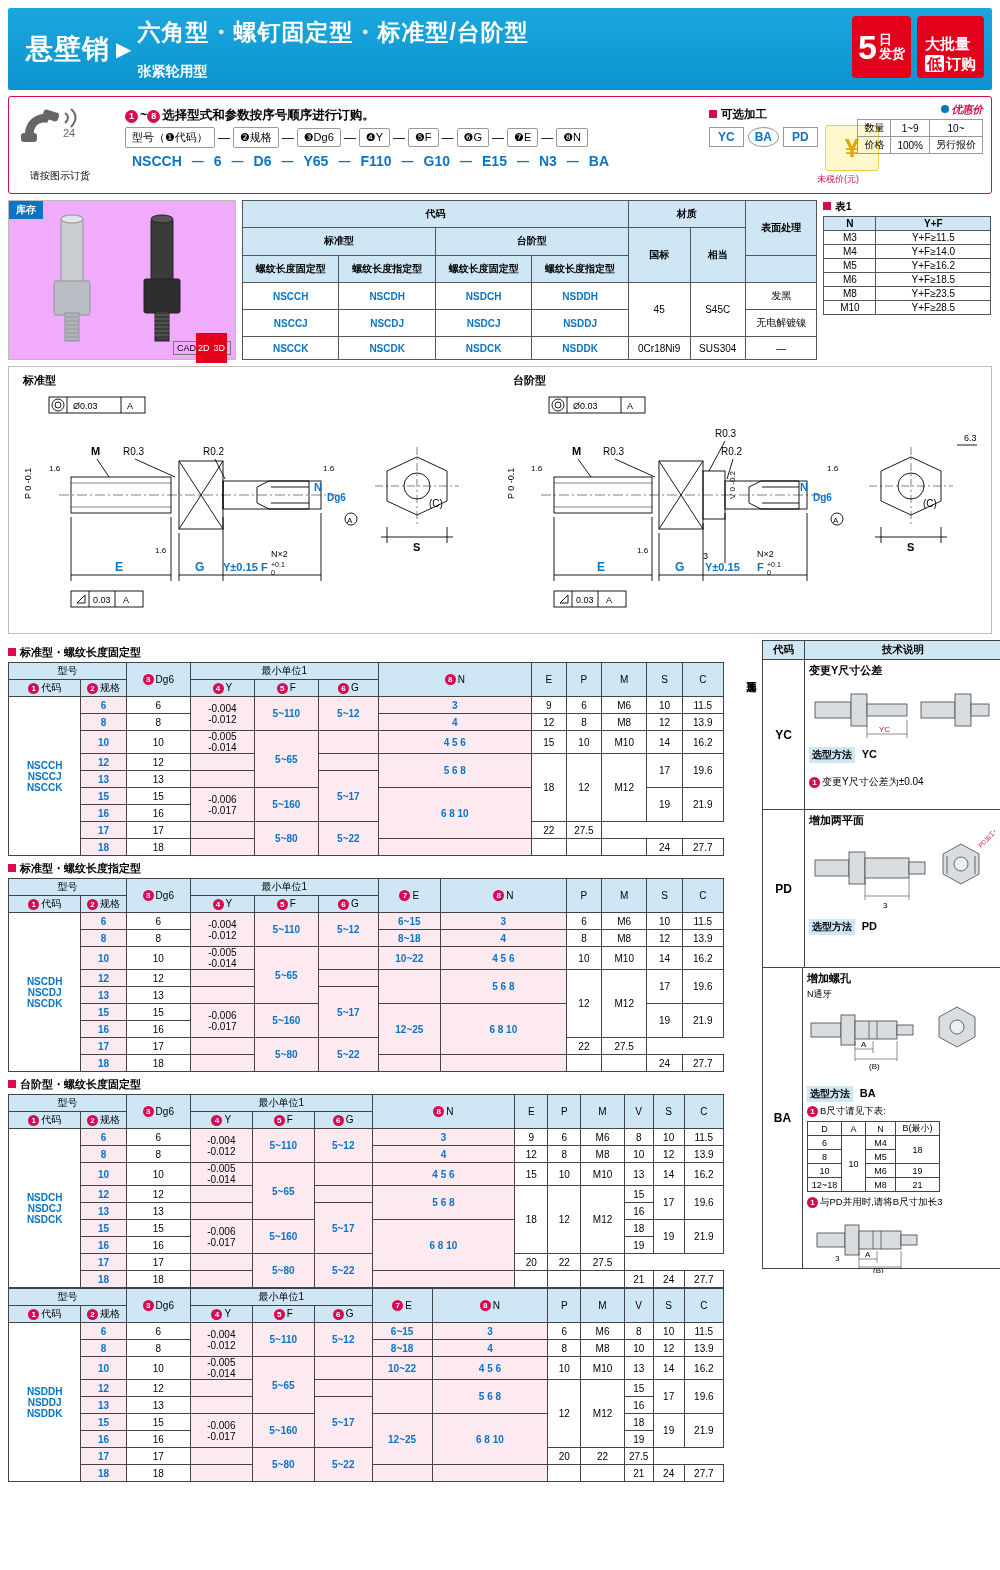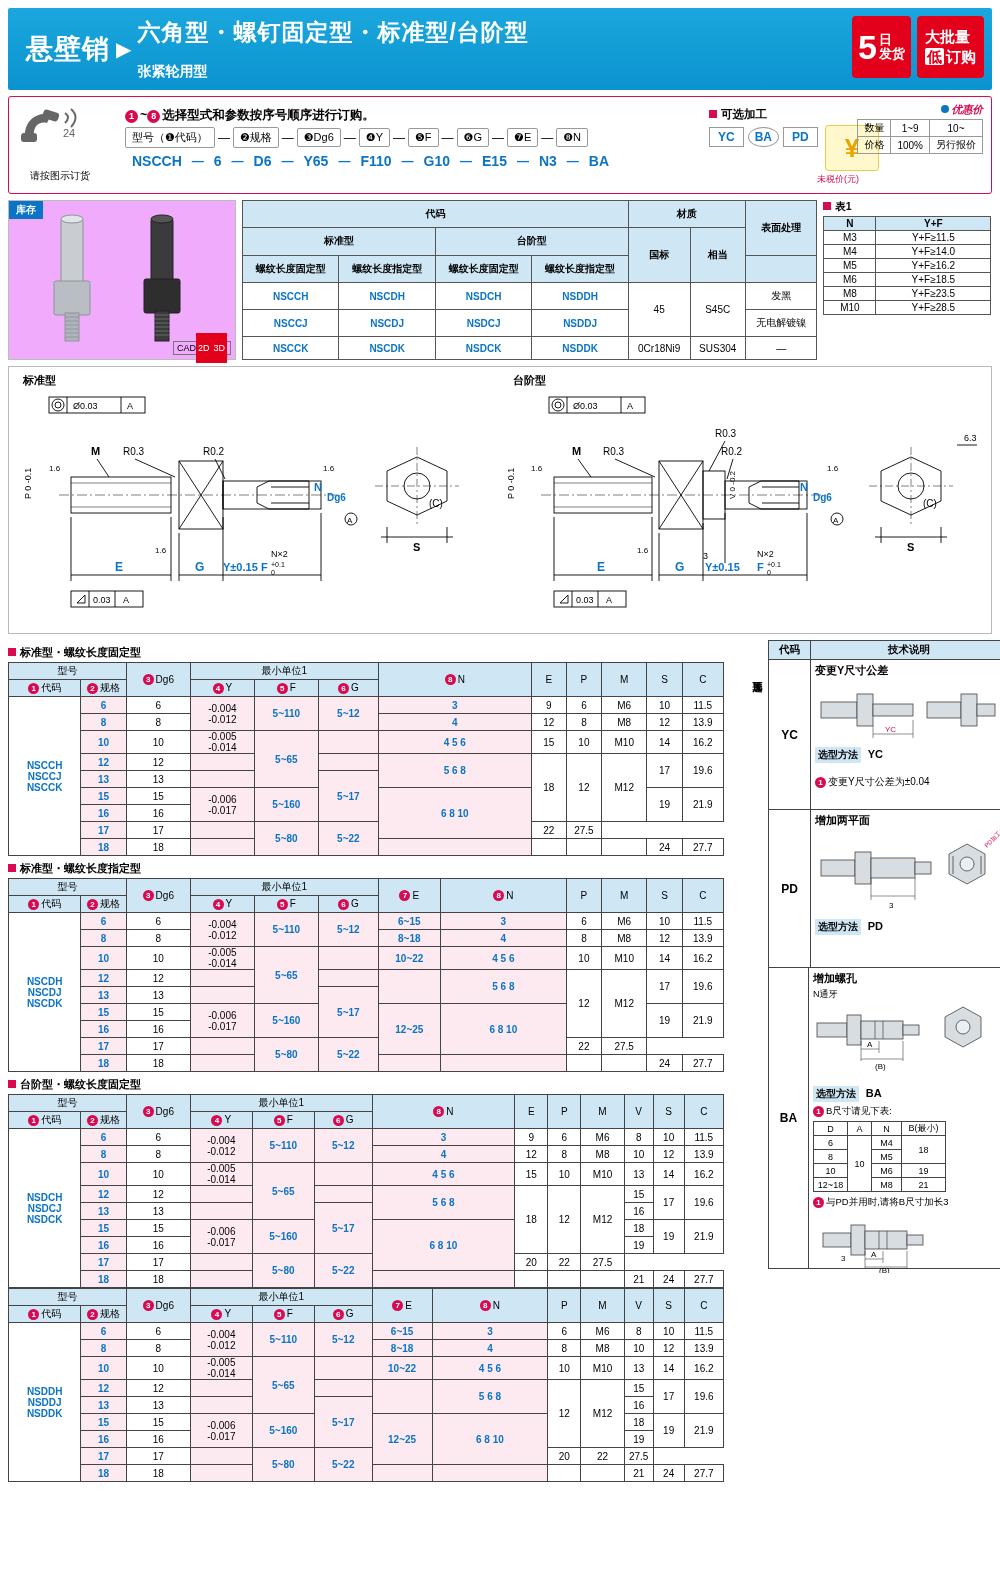--- a/index.html
+++ b/index.html
@@ -39,21 +39,21 @@
   .hdr-sub-2 { color:#fff; font-size: 14px; font-weight: bold; margin-top:15px;}
   .hdr-badges { position:absolute; right: 8px; top: 8px; display:flex; gap:6px; }
   .badge-red {
     background:#e3001b; color:#fff; border-radius:4px; padding:3px 6px;
     display:flex; align-items:center; height:62px;
   }
   .badge-5 { font-size: 34px; font-weight:bold; line-height:1; }
   .badge-5s { font-size: 13px; font-weight:bold; line-height:1.1; margin-left:2px;}
   .badge-red2 {
     background:#e3001b; color:#fff; border-radius:4px; padding:4px 8px;
-    height:62px; display:flex; flex-direction:column; justify-content:center;
+    height:62px; display:flex; flex-direction:column; justify-content:flex-end;
     font-size:15px; font-weight:bold; line-height:1.35;
   }
   .wbox { background:#fff; color:#e3001b; padding:0 2px; border-radius:2px; margin-right:2px;}
 
   
   .orderbar {
     margin: 6px 8px 0 8px;
     width: 984px;
     border: 1px solid #d60b52;
     border-radius: 3px;
@@ -105,21 +105,21 @@
   .bluetxt { color:#0b74c4; font-weight:bold; }
 
   .t1wrap { width: 170px; }
   .t1title { font-size:10.5px; font-weight:bold; margin-bottom:2px;}
 
   
   .drawbox { margin: 6px 8px 0 8px; width: 984px; height: 268px; border:1px solid #bbb; position:relative; background:#fff;}
   .dw-label { position:absolute; font-size:11px; font-weight:bold;}
 
   
-  .specwrap { margin: 6px 8px 0 8px; width: 984px; display:flex; gap:24px; align-items:flex-start;}
+  .specwrap { margin: 6px 8px 0 8px; width: 984px; display:flex; gap:18px; align-items:flex-start;}
   .specleft { width: 716px; }
   .specright { width: 262px; }
   .sec-title { font-size:11px; font-weight:bold; margin:5px 0 2px 0;}
   .sec-title .sq { display:inline-block; width:8px; height:8px; background:#d60b52; margin-right:4px;}
 
   table.spec { border-collapse:collapse; width:716px; }
   table.spec td, table.spec th { border:1px solid #444; font-size:10px; text-align:center; padding:0 2px; height:17px;}
   .pink { background:#fdeaf0; }
   .lblue { background:#cfe7f5; }
   .mdl { font-weight:bold; color:#0b74c4; font-size:11px; }

